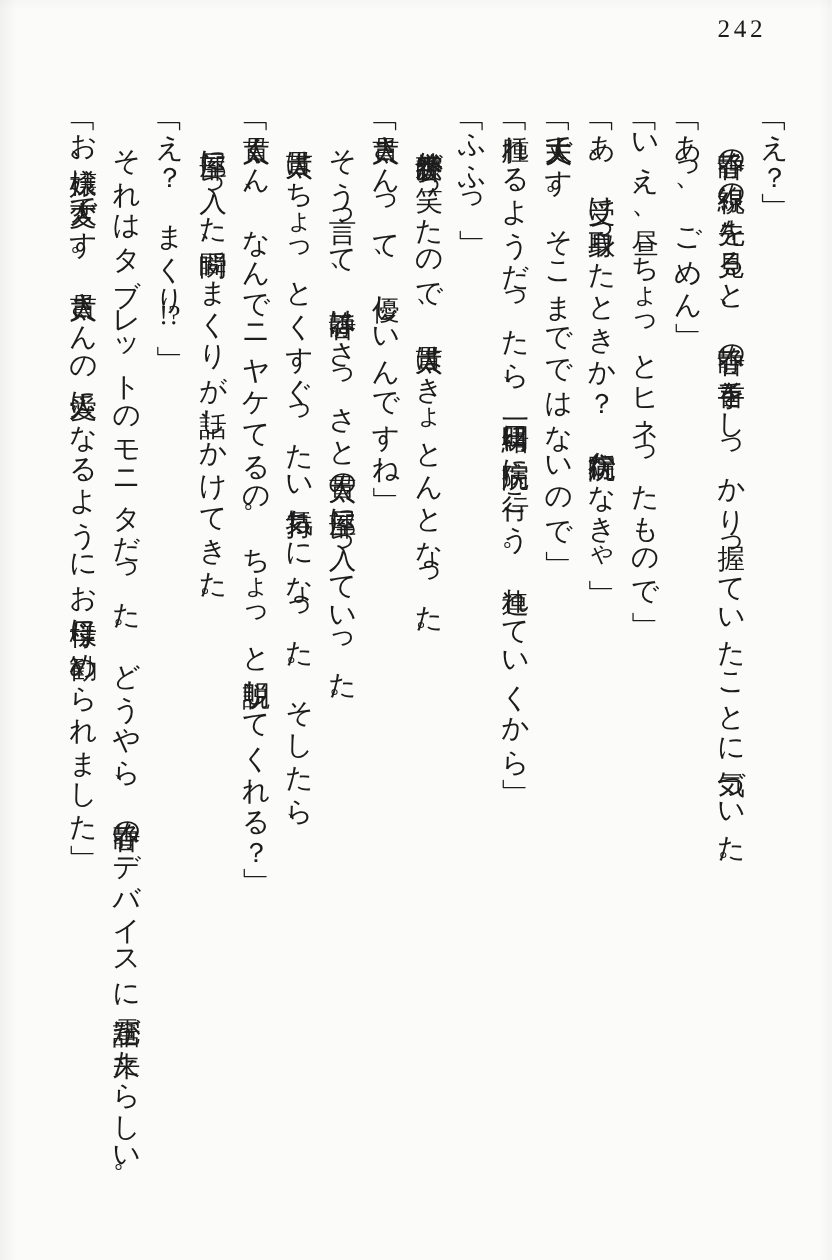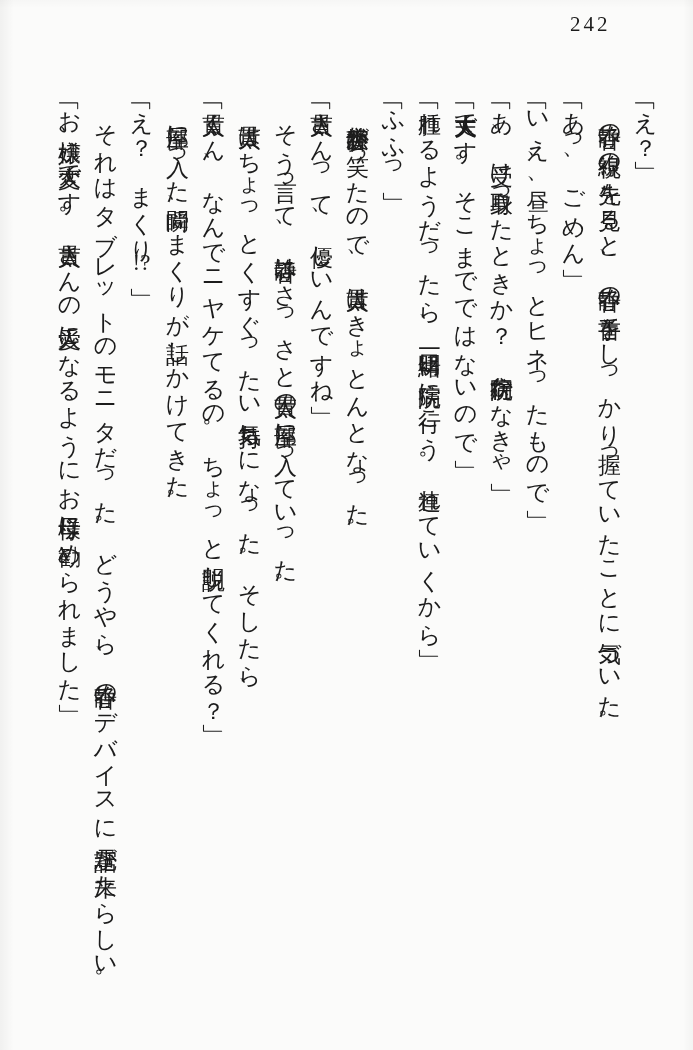--- a/index.html
+++ b/index.html
@@ -19,21 +19,21 @@
     box-sizing: border-box;
     
     background:
       linear-gradient(to right, rgba(0,0,0,0.045), rgba(0,0,0,0) 14px),
       linear-gradient(to left, rgba(0,0,0,0.03), rgba(0,0,0,0) 10px),
       linear-gradient(to bottom, rgba(0,0,0,0.02), rgba(0,0,0,0) 8px);
   }
   .page-number {
     position: absolute;
     top: 11px;
-    left: 570px;
+    left: 598px;
     font-size: 21px;
     letter-spacing: 3px;
     line-height: 26px;
   }
   .text-block {
     position: absolute;
     top: 95px;
     right: 30px;
     height: 928px;
     writing-mode: vertical-rl;

